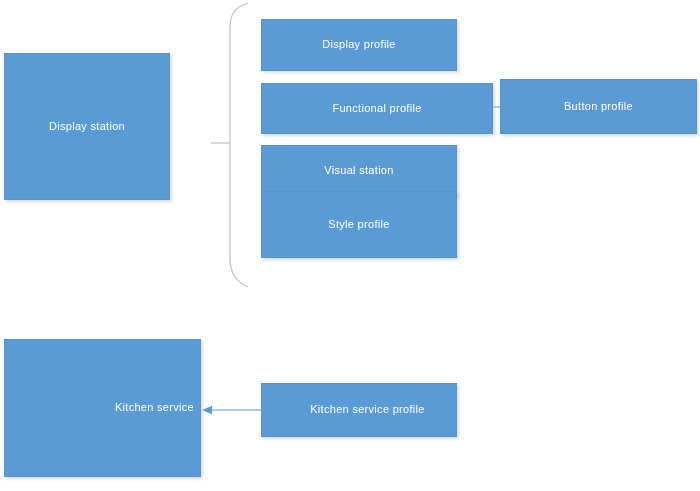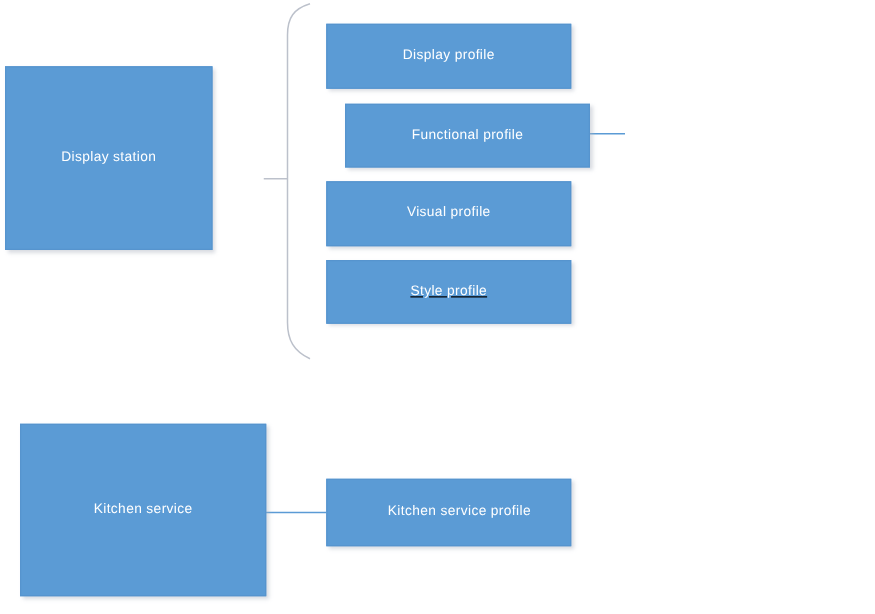--- a/index.html
+++ b/index.html
@@ -37,25 +37,25 @@
   .node-label {
     color: #ffffff;
     font-size: 11px;
     letter-spacing: 0.3px;
     line-height: 1.2;
     padding: 0 6px;
   }
   
   .n-display-station        { left: 4px;   top: 53px;  width: 166px; height: 147px; }
   .n-display-profile        { left: 261px; top: 19px;  width: 196px; height: 52px; align-items: center;  }
-  .n-functional-profile     { left: 276px; top: 83px;  width: 196px; height: 51px;  }
+  .n-functional-profile     { left: 261px; top: 83px;  width: 232px; height: 51px;  }
   .n-visual-profile         { left: 261px; top: 145px; width: 196px; height: 52px;  }
-  .n-style-profile          { left: 261px; top: 208px; width: 196px; height: 51px; text-decoration: underline;  }
+  .n-style-profile          { left: 261px; top: 191px; width: 196px; height: 67px;  }
   .n-button-profile         { left: 500px; top: 79px;  width: 197px; height: 55px;  }
-  .n-kitchen-service        { left: 16px;   top: 339px; width: 197px; height: 138px; }
+  .n-kitchen-service        { left: 4px;   top: 339px; width: 197px; height: 138px; justify-content: flex-end; }
   .n-kitchen-service-profile{ left: 261px; top: 383px; width: 196px; height: 54px; padding-left: 17px;  }
 </style>
 </head>
 <body>
 
 <div class="canvas">
 
   <svg class="lines-overlay" width="700" height="491" viewBox="0 0 700 491" xmlns="http://www.w3.org/2000/svg">
 
     <path d="M211,143 L230,143" stroke="#bcc1cb" stroke-width="1.2" fill="none"></path>
@@ -79,27 +79,30 @@
 
   <div class="node n-display-profile">
     <span class="node-label">Display profile</span>
   </div>
 
   <div class="node n-functional-profile">
     <span class="node-label">Functional profile</span>
   </div>
 
   <div class="node n-visual-profile">
-    <span class="node-label">Visual profile</span>
+    <span class="node-label">Visual station</span>
   </div>
 
   <div class="node n-style-profile">
     <span class="node-label">Style profile</span>
   </div>
 
+  <div class="node n-button-profile">
+    <span class="node-label">Button profile</span>
+  </div>
 
   <div class="node n-kitchen-service">
     <span class="node-label">Kitchen service</span>
   </div>
 
   <div class="node n-kitchen-service-profile">
     <span class="node-label">Kitchen service profile</span>
   </div>
 
 </div>

